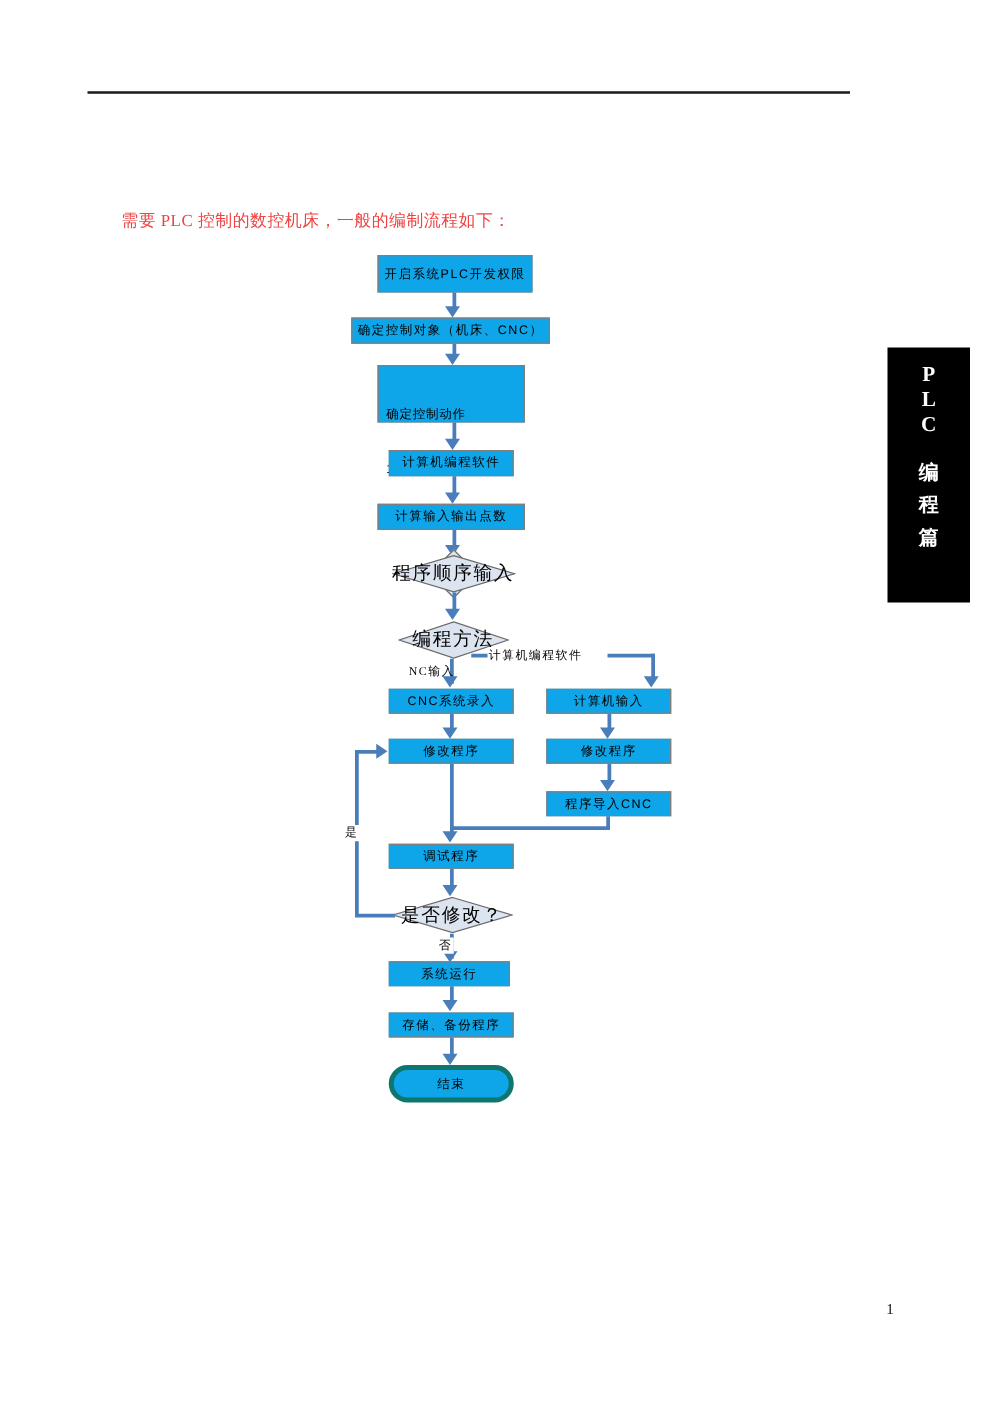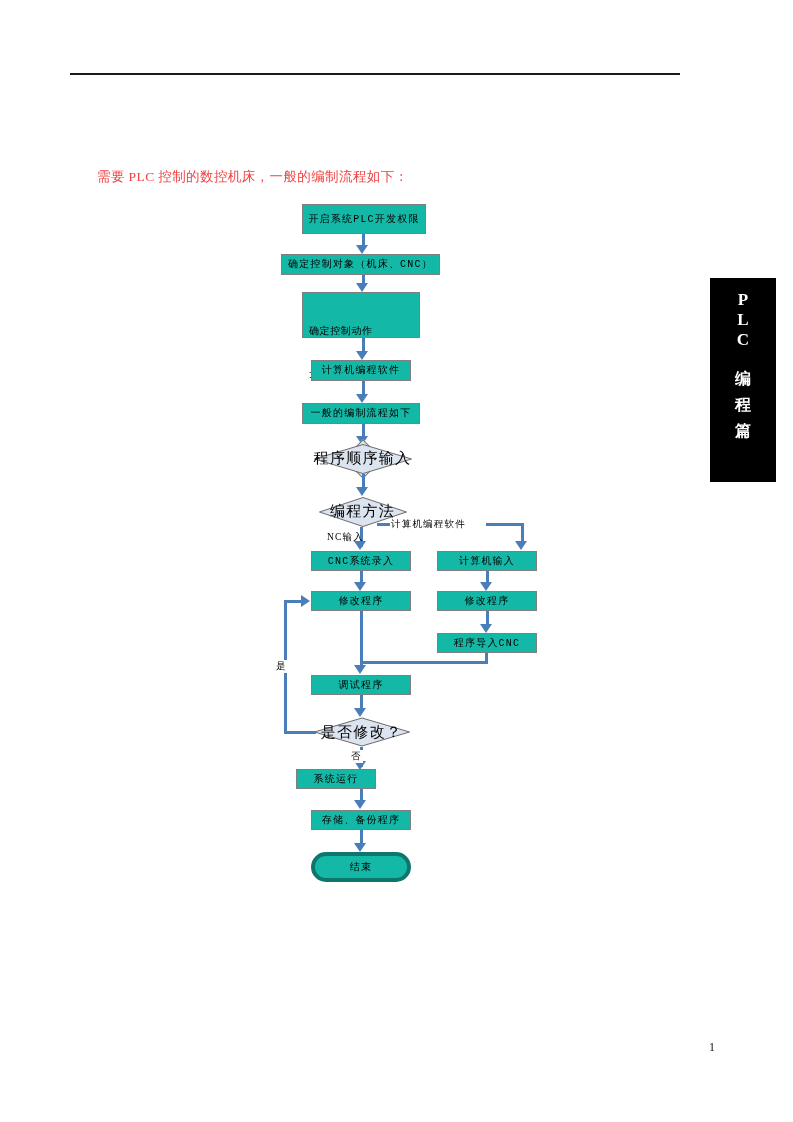--- a/index.html
+++ b/index.html
@@ -70,23 +70,23 @@
     position:absolute;left:700px;top:1040px;width:24px;
     text-align:center;font-size:12px;color:#111;
   }
 
   
   .flow{position:absolute;left:0;top:0;width:793px;height:1122px;}
 
   .node{
     position:absolute;
     box-sizing:border-box;
-    background:#14b8a6;
+    background:#0ea5e9;
     border:1px solid #7f7f7f;
-    font-family:Liberation Mono, monospace;
+    font-family:Liberation Sans, sans-serif;
     font-size:10px;
     color:#000;
     letter-spacing:1.2px;
     display:flex;
     align-items:center;
     justify-content:center;
     text-align:center;
     white-space:pre;
     line-height:13px;
   }
@@ -186,21 +186,21 @@
       <div>1）计算输入输出点数</div>
       <div>2）估计控制规模</div>
     </div>
     <div class="line vline" style="left:362px;top:338px;height:14px;"></div>
     <div class="arrow-down" style="left:356px;top:351px;"></div>
 
     <div class="node" style="left:311px;top:360px;width:100px;height:21px;">计算机编程软件</div>
     <div class="line vline" style="left:362px;top:381px;height:14px;"></div>
     <div class="arrow-down" style="left:356px;top:394px;"></div>
 
-    <div class="node" style="left:302px;top:403px;width:118px;height:21px;">一般的编制流程如下</div>
+    <div class="node" style="left:302px;top:403px;width:118px;height:21px;">计算输入输出点数</div>
     <div class="line vline" style="left:362px;top:424px;height:13px;"></div>
     <div class="arrow-down" style="left:356px;top:436px;"></div>
 
     <div class="diamond" style="left:313px;top:443px;width:99px;height:31px;">
       <div class="shape" style="width:26px;height:26px;"></div>
       <div class="shape" style="width:99px;height:31px;transform:translate(-50%,-50%) rotate(0deg);background:transparent;border:none;">
         <svg width="99" height="31" viewBox="0 0 99 31">
           <polygon points="49.5,1 98,15.5 49.5,30 1,15.5" fill="#dce4f0" stroke="#6b6b6b" stroke-width="1"></polygon>
         </svg>
       </div>
@@ -269,21 +269,21 @@
     <div class="line hline" style="left:284px;top:731px;width:32px;"></div>
     <div class="line vline" style="left:284px;top:600px;height:133px;"></div>
     <div class="line hline" style="left:284px;top:600px;width:18px;"></div>
     <div class="arrow-right" style="left:301px;top:595px;"></div>
     <div class="edge-label" style="left:275px;top:660px;background:#ffffff;padding:0 1px;">是</div>
 
     <div class="line vline" style="left:360px;top:747px;height:20px;"></div>
     <div class="arrow-down" style="left:354px;top:761px;"></div>
     <div class="edge-label" style="left:350px;top:750px;background:#ffffff;padding:0 1px;">否</div>
 
-    <div class="node" style="left:296px;top:769px;width:80px;height:20px;">系统运行</div>
+    <div class="node" style="left:311px;top:769px;width:97px;height:20px;">系统运行</div>
     <div class="line vline" style="left:360px;top:789px;height:12px;"></div>
     <div class="arrow-down" style="left:354px;top:800px;"></div>
 
     <div class="node" style="left:311px;top:810px;width:100px;height:20px;">存储、备份程序</div>
     <div class="line vline" style="left:360px;top:830px;height:16px;"></div>
     <div class="arrow-down" style="left:354px;top:843px;"></div>
 
     <div class="node terminator" style="left:311px;top:852px;width:100px;height:30px;">结束</div>
 
   </div>

